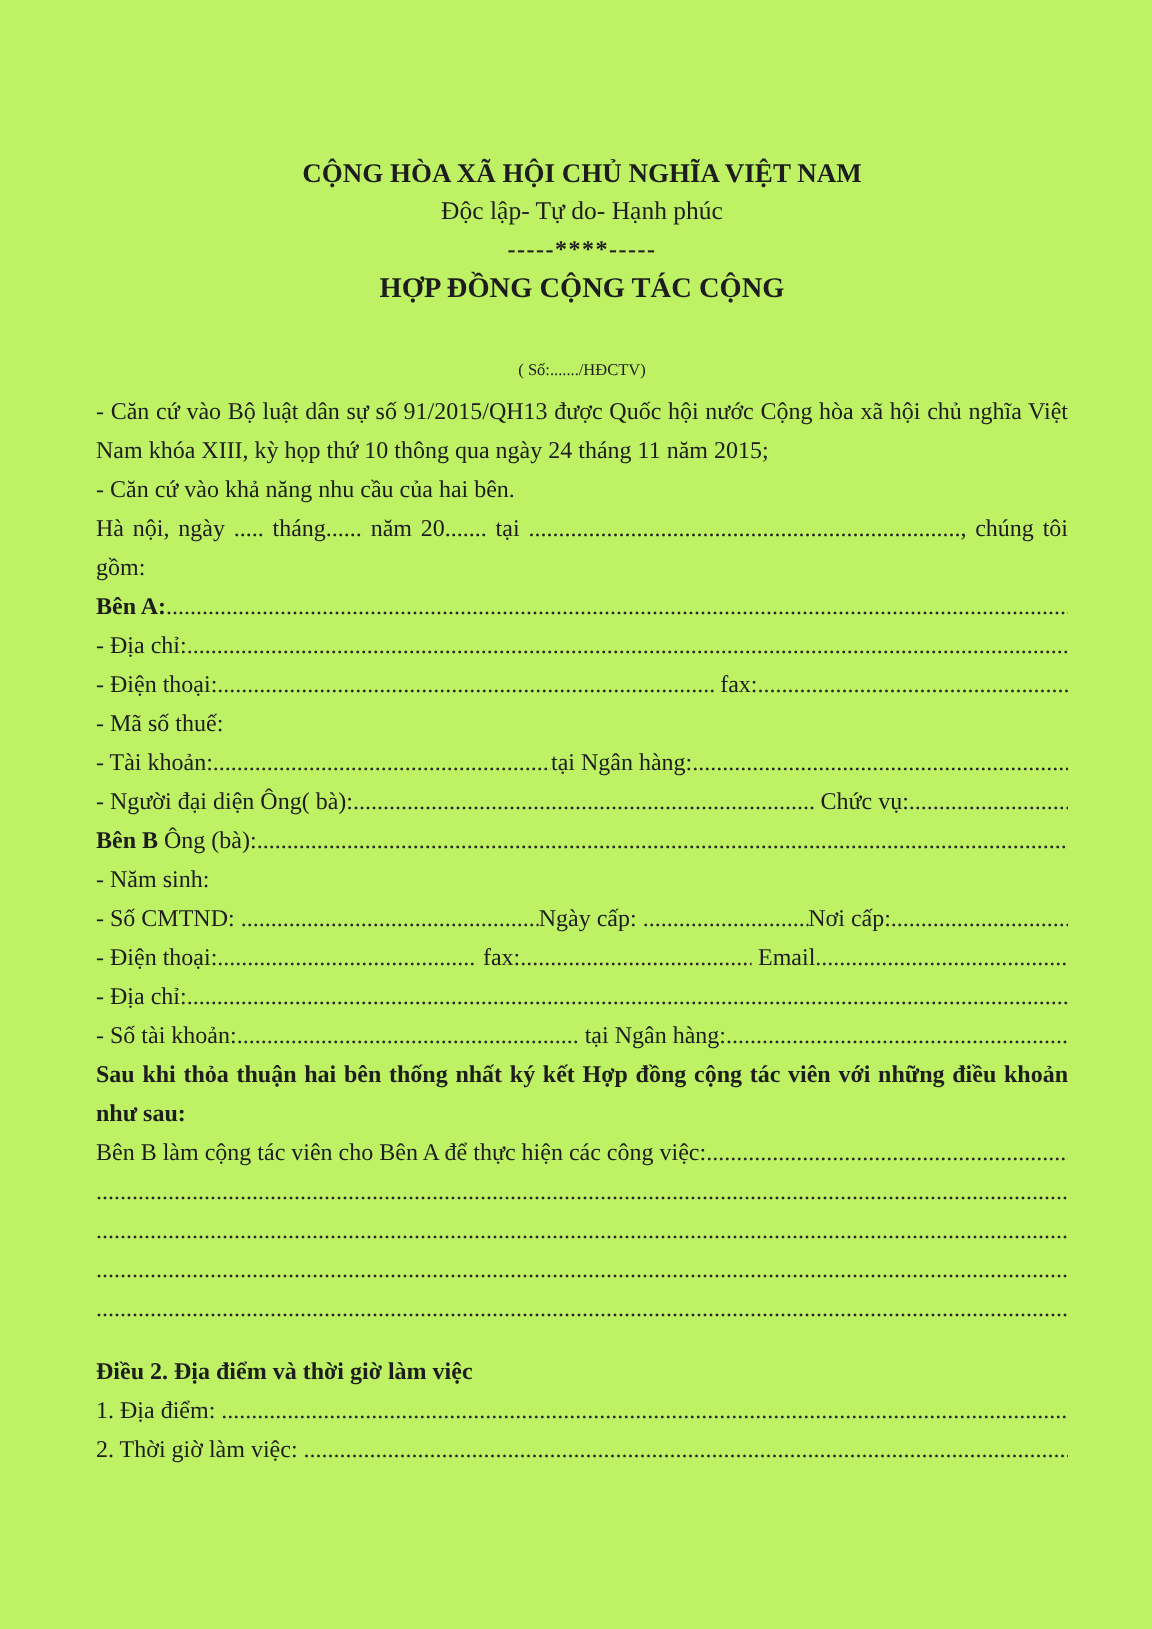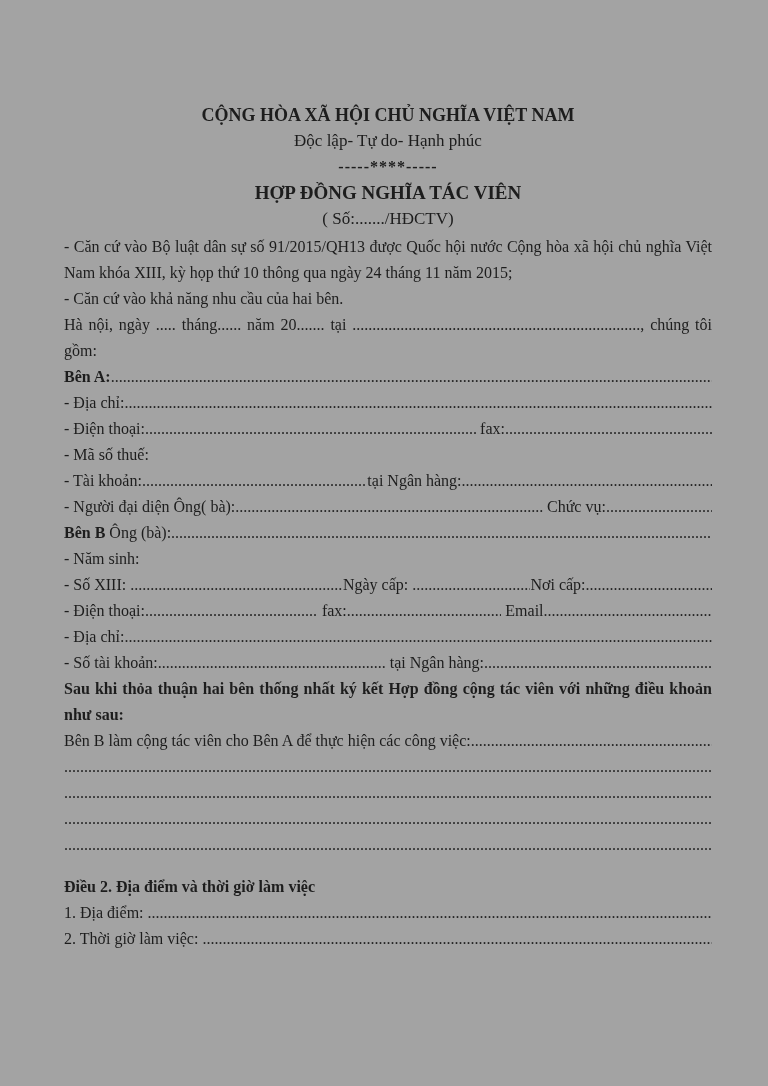--- a/index.html
+++ b/index.html
@@ -4,41 +4,41 @@
 <style>
   html, body {
     margin: 0;
     padding: 0;
     background: #ffffff;
   }
   .page {
     position: relative;
     width: 768px;
     height: 1086px;
-    background: #a3a3a3;
+    background: #bef264;
     font-family: "Liberation Serif", "DejaVu Serif", serif;
     color: #1d1d1d;
     overflow: hidden;
     box-sizing: border-box;
   }
   .content {
     padding: 102px 56px 0 64px;
   }
   .doc-header {
     text-align: center;
   }
   .doc-header .hline {
     line-height: 26px;
     white-space: nowrap;
   }
   .h-national  { font-size: 18px;   font-weight: bold; }
   .h-motto     { font-size: 17px;   font-weight: normal; }
   .h-sep       { font-size: 16px;   font-weight: bold; letter-spacing: 1px; }
   .h-title     { font-size: 19px;   font-weight: bold; }
-  .h-num       { font-size: 17px; }
+  .h-num       { font-size: 11px; margin-top: 28px; }
   .doc-body {
     margin-top: 2px;
     font-size: 16px;
   }
   .doc-body .line {
     line-height: 26px;
     min-height: 26px;
     margin: 0;
   }
   .doc-body p.text {
@@ -69,21 +69,21 @@
 </style>
 </head>
 <body>
 
 <div class="page">
   <div class="content">
     <div class="doc-header">
       <div class="hline h-national">CỘNG HÒA XÃ HỘI CHỦ NGHĨA VIỆT NAM</div>
       <div class="hline h-motto">Độc lập- Tự do- Hạnh phúc</div>
       <div class="hline h-sep">-----****-----</div>
-      <div class="hline h-title">HỢP ĐỒNG NGHĨA TÁC VIÊN</div>
+      <div class="hline h-title">HỢP ĐỒNG CỘNG TÁC CỘNG</div>
       <div class="hline h-num">( Số:......./HĐCTV)</div>
     </div>
     <div class="doc-body">
         <p class="line text i">- Căn cứ vào Bộ luật dân sự số 91/2015/QH13 được Quốc hội nước Cộng hòa xã hội chủ nghĩa Việt Nam khóa XIII, kỳ họp thứ 10 thông qua ngày 24 tháng 11 năm 2015;</p>
         <p class="line text i">- Căn cứ vào khả năng nhu cầu của hai bên.</p>
         <p class="line text i">Hà nội, ngày ..... tháng...... năm 20....... tại ........................................................................, chúng tôi gồm:</p>
         <div class="line fields">
           <span class="lbl b">Bên A:</span>
           <span class="fill" style="flex-grow: 1;">............................................................................................................................................................................................................................................................................................................</span>
         </div>
@@ -114,21 +114,21 @@
         </div>
         <div class="line fields">
           <span class="lbl b">Bên B </span>
           <span class="lbl">Ông (bà):</span>
           <span class="fill" style="flex-grow: 1;">............................................................................................................................................................................................................................................................................................................</span>
         </div>
         <div class="line fields">
           <span class="lbl">- Năm sinh:</span>
         </div>
         <div class="line fields">
-          <span class="lbl">- Số XIII: </span>
+          <span class="lbl">- Số CMTND: </span>
           <span class="fill" style="flex-grow: 1.8;">............................................................................................................................................................................................................................................................................................................</span>
           <span class="lbl">Ngày cấp: </span>
           <span class="fill" style="flex-grow: 1;">............................................................................................................................................................................................................................................................................................................</span>
           <span class="lbl">Nơi cấp:</span>
           <span class="fill" style="flex-grow: 1.07;">............................................................................................................................................................................................................................................................................................................</span>
         </div>
         <div class="line fields">
           <span class="lbl">- Điện thoại:</span>
           <span class="fill" style="flex-grow: 1.12;">............................................................................................................................................................................................................................................................................................................</span>
           <span class="lbl"> fax:</span>

